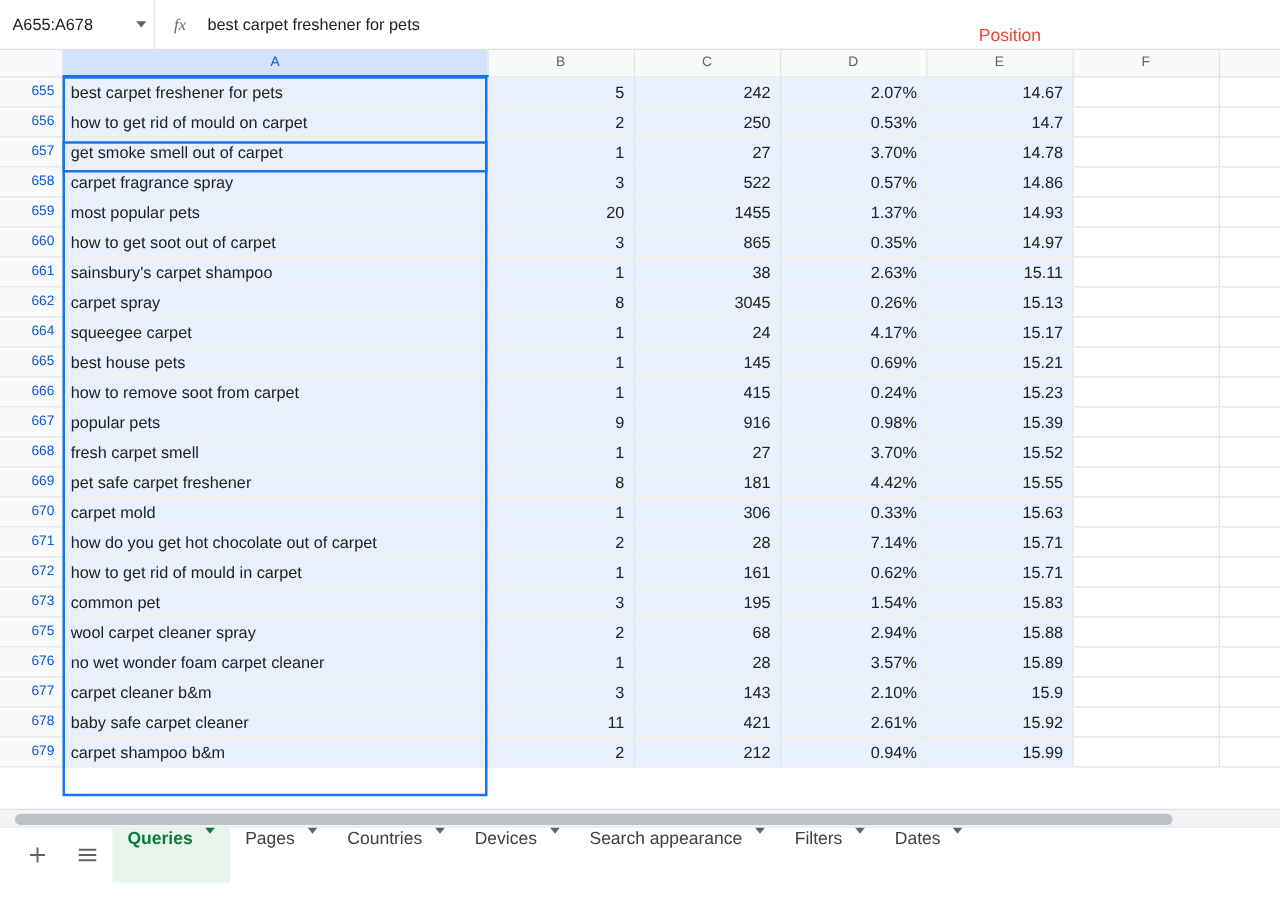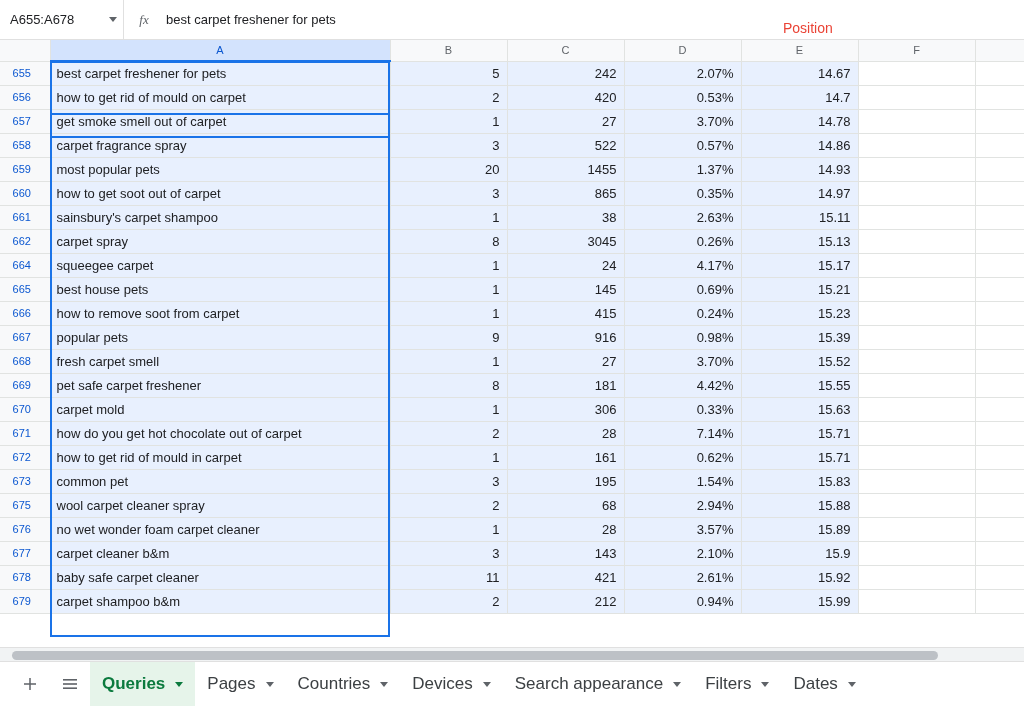--- a/index.html
+++ b/index.html
@@ -109,21 +109,21 @@
   }
   .colhead th.corner { background: #f8f9fa; border-left: none; }
 
   td.rowhead {
     height: 24px;
     background: #f8f9fa;
     border: 1px solid #e1e3e1;
     border-left: none;
     font-size: 11px;
     color: #5f6368;
-    text-align: center;
+    text-align: right;
     padding: 0 6px 0 0;
     vertical-align: middle;
   }
   td.rowhead.sel { background: #f8f9fa; color: #0b57d0; }
 
   td.cell {
     height: 24px;
     border: 1px solid #e1e3e1;
     font-size: 13px;
     color: #202124;
@@ -188,24 +188,24 @@
   }
   .sb-icon {
     width: 40px; height: 40px;
     display: flex; align-items: center; justify-content: center;
     color: #5f6368;
     border-radius: 50%;
   }
   .sb-icon svg { display: block; }
   .tab {
     display: flex;
-    align-items: center;
+    align-items: flex-start;
     height: 45px;
     padding: 0 12px;
-    font-size: 17px;
+    font-size: 14px;
     color: #3c4043;
     white-space: nowrap;
     gap: 10px;
   }
   .tab.active {
     background: #e6f4ea;
     color: #0b7a3e;
     font-weight: bold;
   }
   .tab .tcaret {
@@ -263,21 +263,21 @@
             <td class="cell num selrange">242</td>
             <td class="cell num selrange">2.07%</td>
             <td class="cell num selrange">14.67</td>
             <td class="cell blank"></td>
             <td class="cell blank"></td>
           </tr>
           <tr>
             <td class="rowhead sel">656</td>
             <td class="cell text selrange">how to get rid of mould on carpet</td>
             <td class="cell num selrange">2</td>
-            <td class="cell num selrange">420</td>
+            <td class="cell num selrange">250</td>
             <td class="cell num selrange">0.53%</td>
             <td class="cell num selrange">14.7</td>
             <td class="cell blank"></td>
             <td class="cell blank"></td>
           </tr>
           <tr>
             <td class="rowhead sel">657</td>
             <td class="cell text selrange">get smoke smell out of carpet</td>
             <td class="cell num selrange">1</td>
             <td class="cell num selrange">27</td>

